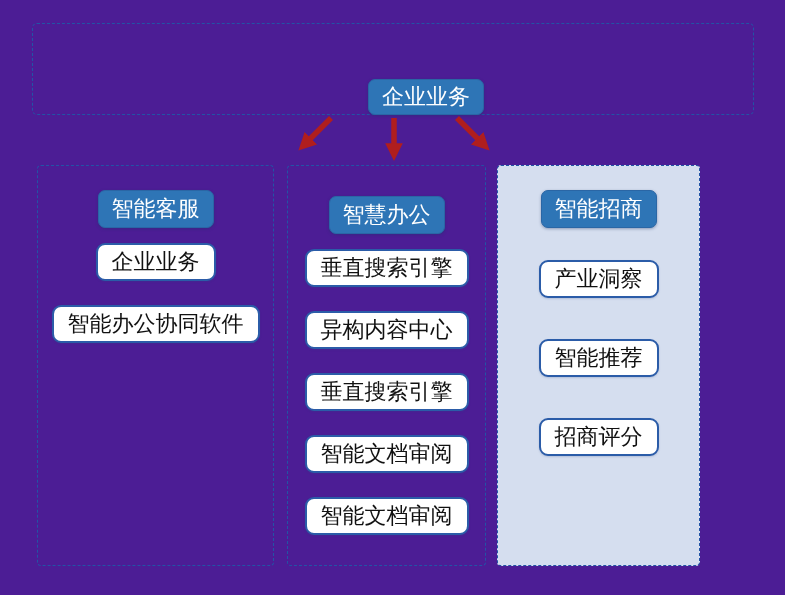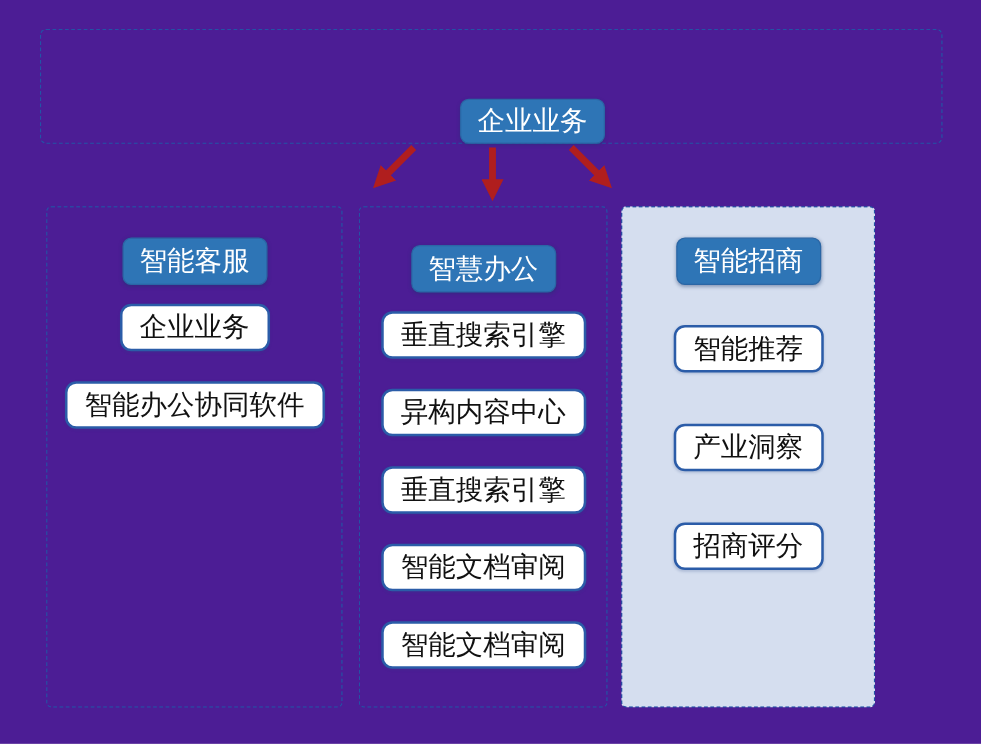--- a/index.html
+++ b/index.html
@@ -112,18 +112,18 @@
     <div class="blue-node column-header">智慧办公</div>
     <div class="item-node">垂直搜索引擎</div>
     <div class="item-node">异构内容中心</div>
     <div class="item-node">垂直搜索引擎</div>
     <div class="item-node">智能文档审阅</div>
     <div class="item-node">智能文档审阅</div>
   </div>
 
   <div class="column column-right">
     <div class="blue-node column-header">智能招商</div>
+    <div class="item-node">产业洞察</div>
     <div class="item-node">智能推荐</div>
-    <div class="item-node">产业洞察</div>
     <div class="item-node">招商评分</div>
   </div>
 
 </div>
 
 </body></html>

